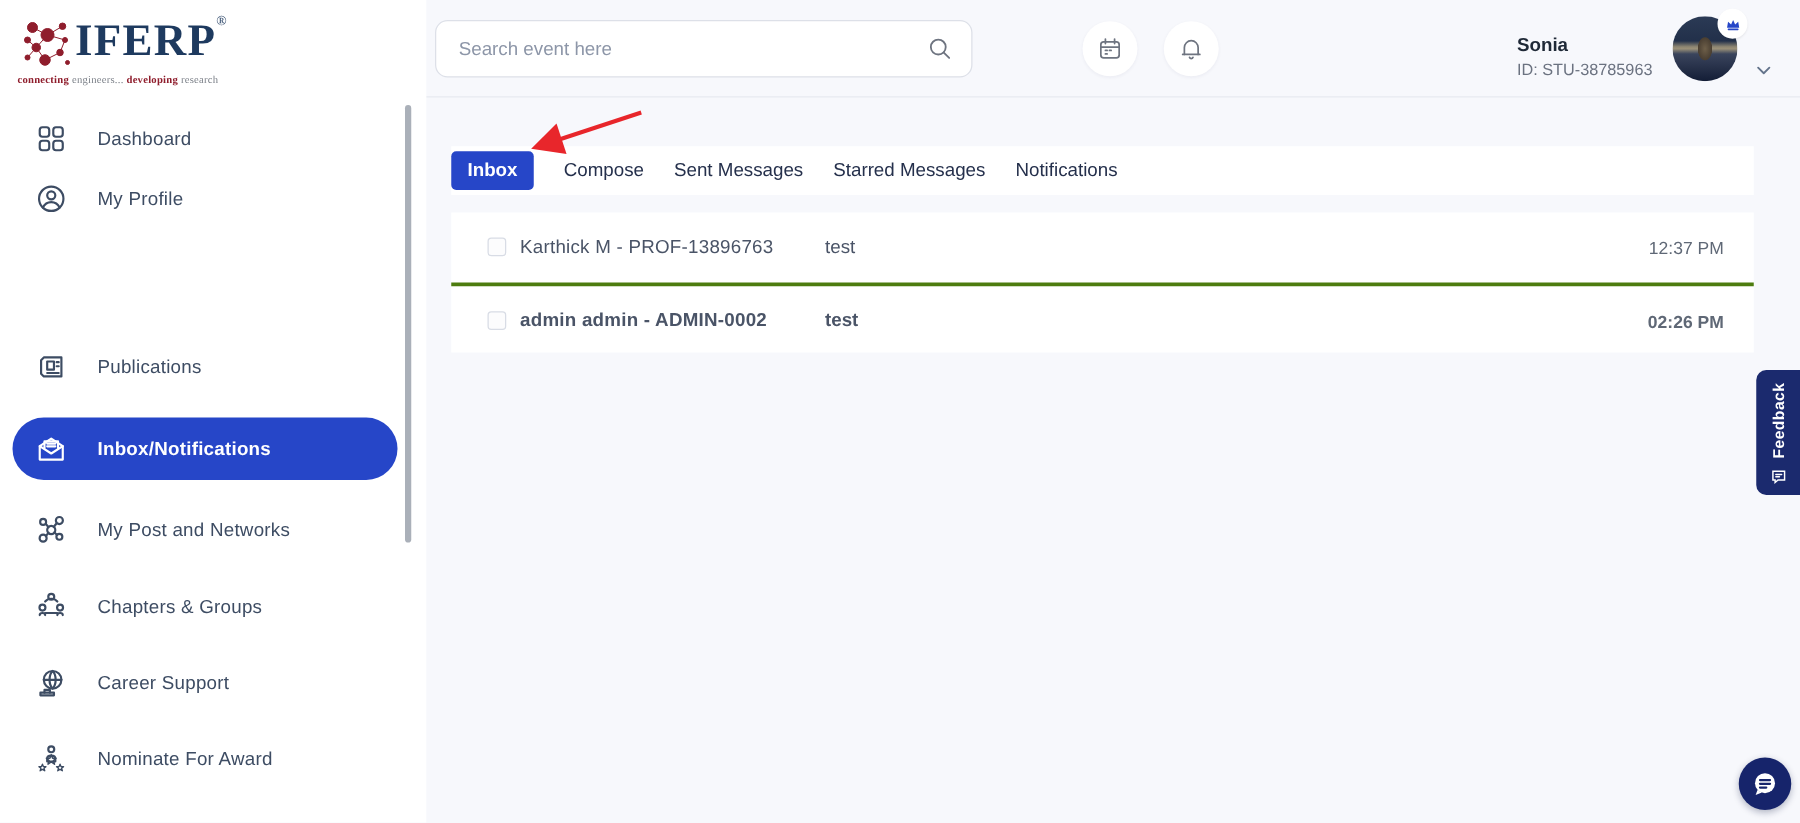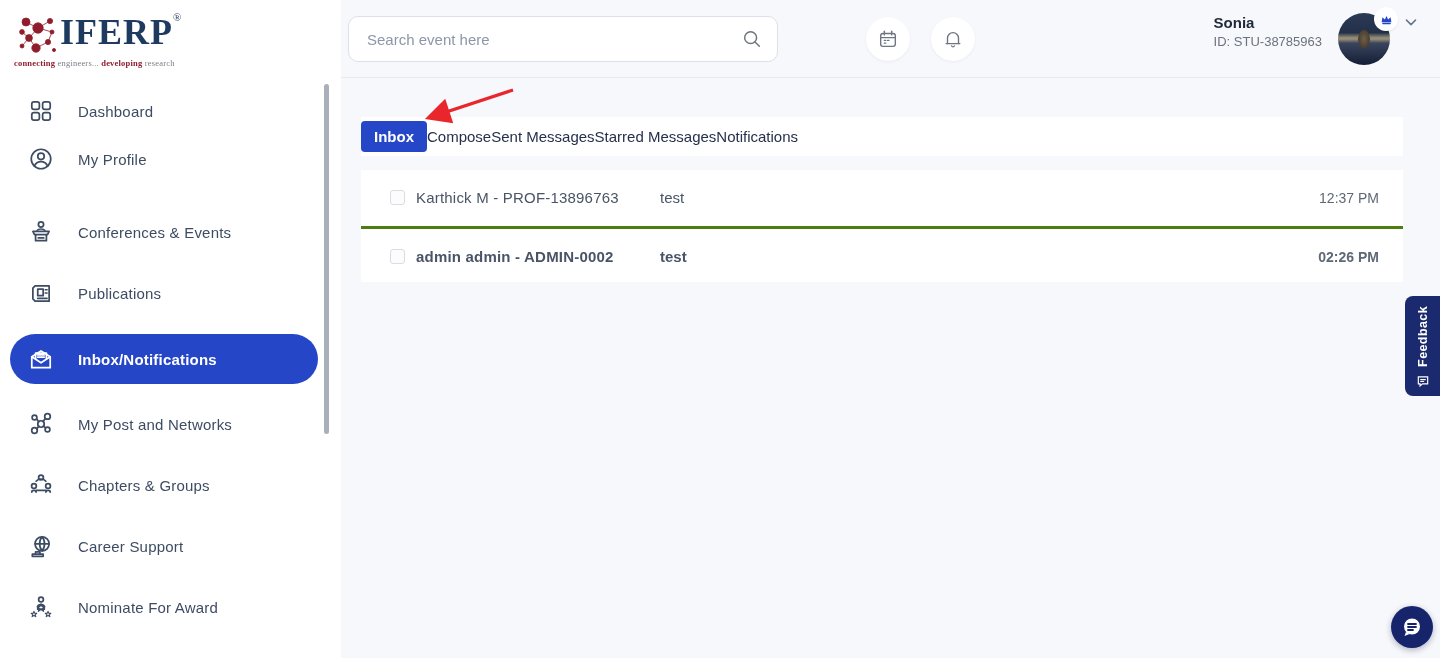--- a/index.html
+++ b/index.html
@@ -26,38 +26,38 @@
 
   
   .topbar { position:absolute; left:341px; top:0; width:1099px; height:78px; background:#f7f8fc; border-bottom:1px solid #e7e9f0; z-index:1; }
   .search-box { position:absolute; left:7px; top:16px; width:430px; height:46px; background:#ffffff; border:1px solid #dde0e8; border-radius:10px;padding-left:48px; }
   .search-input { position:absolute; left:18px; top:0; width:360px; height:44px; border:none; outline:none; font-size:15px; color:#333; background:transparent; font-family:"Liberation Sans", sans-serif; }
   .search-input::placeholder { color:#8d96a8; }
   .search-btn { position:absolute; right:14px; top:11px; width:22px; height:22px; cursor:pointer; }
   .icon-circle { position:absolute; top:17px; width:44px; height:44px; background:#ffffff; border-radius:50%; box-shadow:0 1px 3px rgba(30,40,90,0.06); display:flex; align-items:center; justify-content:center; cursor:pointer; }
   .icon-circle svg { stroke:#6e7480; fill:none; stroke-width:1.5; stroke-linecap:round; stroke-linejoin:round; }
 
-  .user-area { position:absolute; right:20px; top:13px; display:flex; align-items:flex-start; }
+  .user-area { position:absolute; right:20px; top:13px; display:flex; align-items:flex-end; }
   .user-text { text-align:left; margin-right:16px; }
   .user-name { font-size:15px; font-weight:bold; color:#1f2937; line-height:20px; }
   .user-id { font-size:13px; color:#6b7280; line-height:18px; }
   .avatar-wrap { position:relative; width:52px; height:52px; }
   .avatar { width:52px; height:52px; border-radius:50%;
     background:
       radial-gradient(ellipse 10px 16px at 50% 50%, #6e5f49 0%, #4a3f32 55%, rgba(0,0,0,0) 60%),
       linear-gradient(180deg, #2b3a55 0%, #22304a 38%, #8e8672 47%, #9a9078 50%, #3a445c 58%, #131d36 100%);
   }
   .crown-badge { position:absolute; top:-6px; right:-8px; width:24px; height:24px; background:#ffffff; border-radius:50%; display:flex; align-items:center; justify-content:center; box-shadow:0 1px 2px rgba(0,0,0,0.08); }
   .chevron { margin-left:12px; width:18px; height:18px; cursor:pointer; }
 
   
   .content { position:absolute; left:341px; top:79px; width:1099px; height:579px; background:#f7f8fc; }
   .annot-arrow { position:absolute; left:0; top:0; width:260px; height:70px; pointer-events:none; z-index:5; }
 
-  .tabstrip { position:absolute; left:20px; top:38px; width:1042px; height:39px; background:#ffffff; display:flex; align-items:center; }
+  .tabstrip { position:absolute; left:20px; top:38px; width:1042px; height:39px; background:#ffffff; display:flex; align-items:center; gap:24px; }
   .tab { font-size:15px; color:#25304c; font-weight:500; cursor:pointer; white-space:nowrap; }
   .tab.active { background:#2646c8; color:#ffffff; border-radius:4px; padding:7px 13px; font-weight:bold; }
 
   .msg-list { position:absolute; left:20px; top:91px; width:1042px; background:#ffffff; }
   .msg-row { position:relative; height:56px; cursor:pointer; }
   .msg-row + .msg-row { border-top:3px solid #4d7c0f;font-weight:bold; }
   .msg-check { position:absolute; left:29px; top:20px; width:15px; height:15px; border:1px solid #d8dce5; border-radius:3px; background:#fcfcfd; cursor:pointer; }
   .msg-sender { position:absolute; left:55px; top:19px; font-size:15px; color:#4a5467; letter-spacing:0.2px; }
   .msg-subject { position:absolute; left:299px; top:19px; font-size:15px; color:#4a5467; }
   .msg-time { position:absolute; right:24px; top:20px; font-size:14px; color:#5f6876; }
@@ -118,32 +118,20 @@
   <div class="nav-item" style="top:134px">
     <span class="nav-icon">
         <svg viewBox="0 0 24 24">
           <circle cx="12" cy="12" r="9"></circle>
           <circle cx="12" cy="9.5" r="3"></circle>
           <path d="M5.8 18.5 C7.2 15.6 9.4 14.5 12 14.5 C14.6 14.5 16.8 15.6 18.2 18.5"></path>
         </svg>
       </span>
     <span class="nav-label">My Profile</span>
   </div>
-  <div class="nav-item" style="top:207px">
-    <span class="nav-icon">
-        <svg viewBox="0 0 24 24">
-          <circle cx="12" cy="5" r="2.4"></circle>
-          <path d="M8.5 10.5 C9.5 8.8 14.5 8.8 15.5 10.5"></path>
-          <path d="M4.5 11.5 h15 l-1.5 3 h-12 z"></path>
-          <path d="M7 14.5 v5.5 h10 v-5.5"></path>
-          <line x1="9.5" y1="17.5" x2="14.5" y2="17.5"></line>
-        </svg>
-      </span>
-    <span class="nav-label">Conferences &amp; Events</span>
-  </div>
   <div class="nav-item" style="top:268px">
     <span class="nav-icon">
         <svg viewBox="0 0 24 24">
           <path d="M6.5 5.5 h13 v14 h-13 l-2-2 v-10 z"></path>
           <rect x="9" y="8.5" width="5" height="6"></rect>
           <line x1="16" y1="9" x2="17.5" y2="9"></line>
           <line x1="16" y1="12" x2="17.5" y2="12"></line>
           <line x1="9" y1="17" x2="17.5" y2="17"></line>
         </svg>
       </span>

